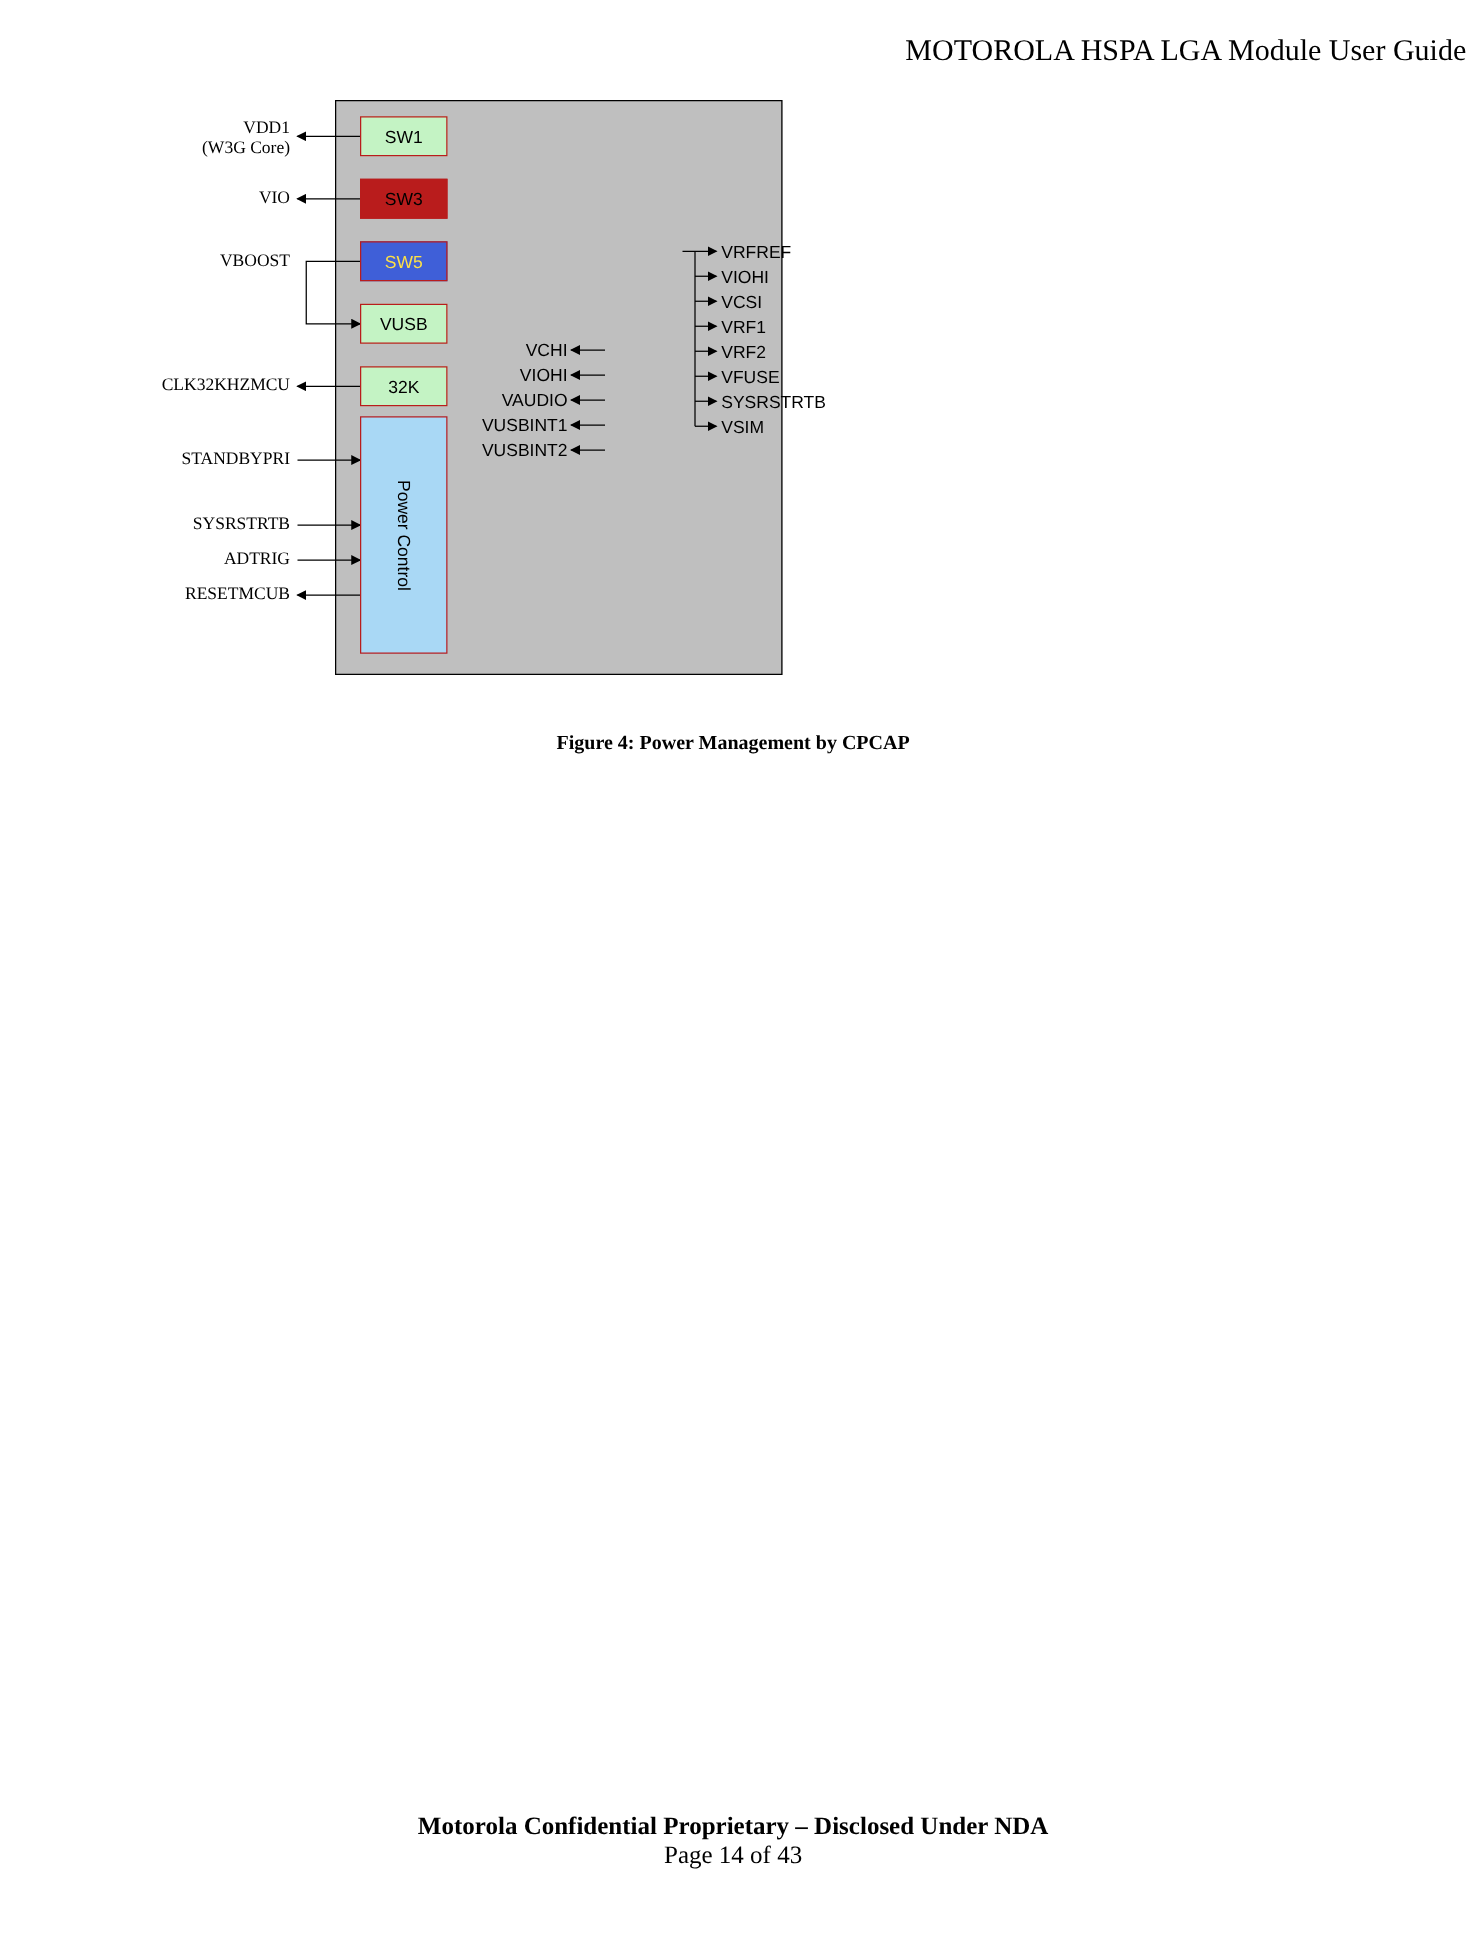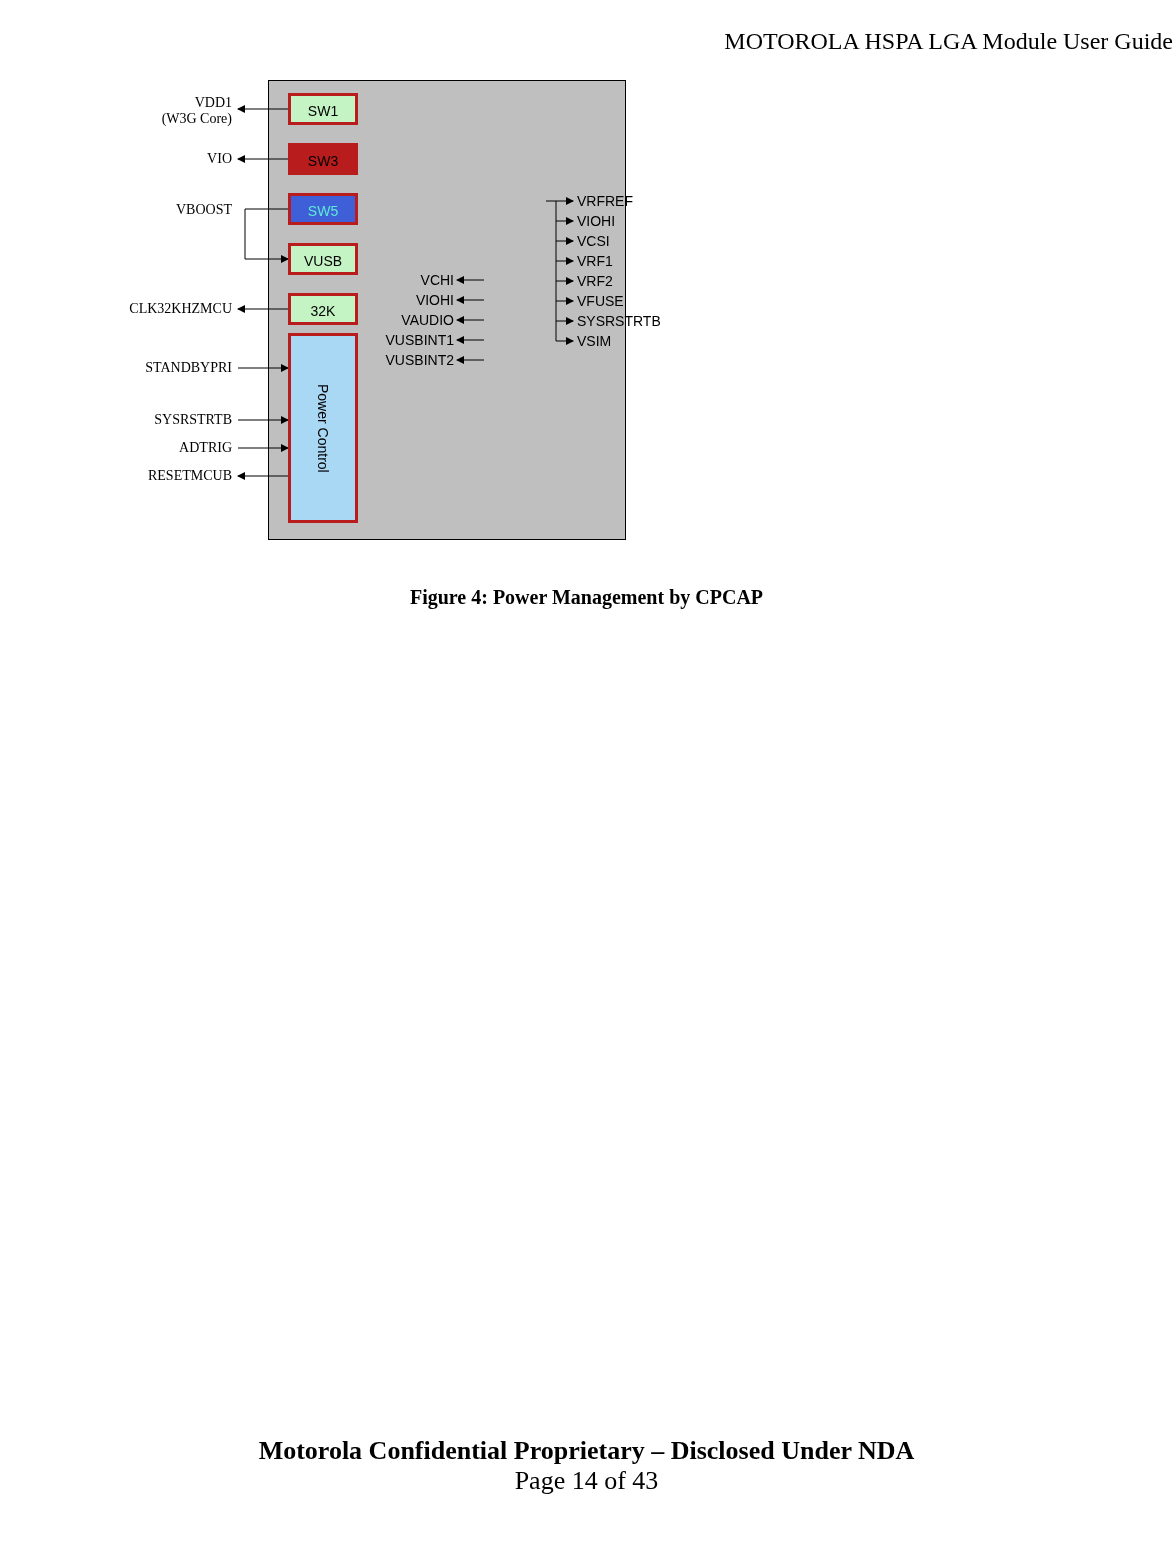--- a/index.html
+++ b/index.html
@@ -29,25 +29,25 @@
     .chip {
       position: absolute;
       left: 178px;
       top: 0;
       width: 358px;
       height: 460px;
       background: #bfbfbf;
       border: 1px solid #000;
       z-index: 0;
     }
-    .blk { position: absolute; border: 3px solid #b91c1c; text-align: center; z-index: 2; }
+    .blk { position: absolute; border: 1px solid #b91c1c; text-align: center; z-index: 2; }
     .blk-sw { width: 70px; height: 32px; font-size: 14px; line-height: 30px; }
     .sw1 { left: 198px; top: 13px; background: #c4f3c4; }
     .sw3 { left: 198px; top: 63px; background: #b91c1c; }
-    .sw5 { left: 198px; top: 113px; background: #3f5fd8; color: #5eead4; }
+    .sw5 { left: 198px; top: 113px; background: #3f5fd8; color: #fde047; }
     .vusb{ left: 198px; top: 163px; background: #c4f3c4; }
     .k32 { left: 198px; top: 213px; background: #c4f3c4; }
     .pwr-ctrl {
       left: 198px; top: 253px;
       width: 70px; height: 190px;
       background: #a9d8f5;
       font-size: 14px;
       writing-mode: vertical-rl;
       display: flex; align-items: center; justify-content: center;
     }
@@ -68,31 +68,31 @@
     .lbl-right { text-align: left; }
     .sig-mid   { text-align: right; z-index: 3; }
     svg.wires { position: absolute; left: 0; top: 0; width: 660px; height: 480px; z-index: 1; }
     .figure-caption {
       position: absolute;
       top: 586px;
       left: 0;
       width: 100%;
       text-align: center;
       font-family: "Times New Roman", serif;
-      font-size: 20px;
+      font-size: 16px;
       font-weight: bold;
     }
     .footer {
       position: absolute;
       left: 0;
       bottom: 52px;
       width: 100%;
       text-align: center;
       font-family: "Times New Roman", serif;
-      font-size: 26px;
+      font-size: 20px;
     }
     .footer-line1 { font-weight: bold; }
   </style>
 </head>
 <body>
 
 <div class="header-title">MOTOROLA HSPA LGA Module User Guide</div>
 
 <div class="diagram-wrap">
 

